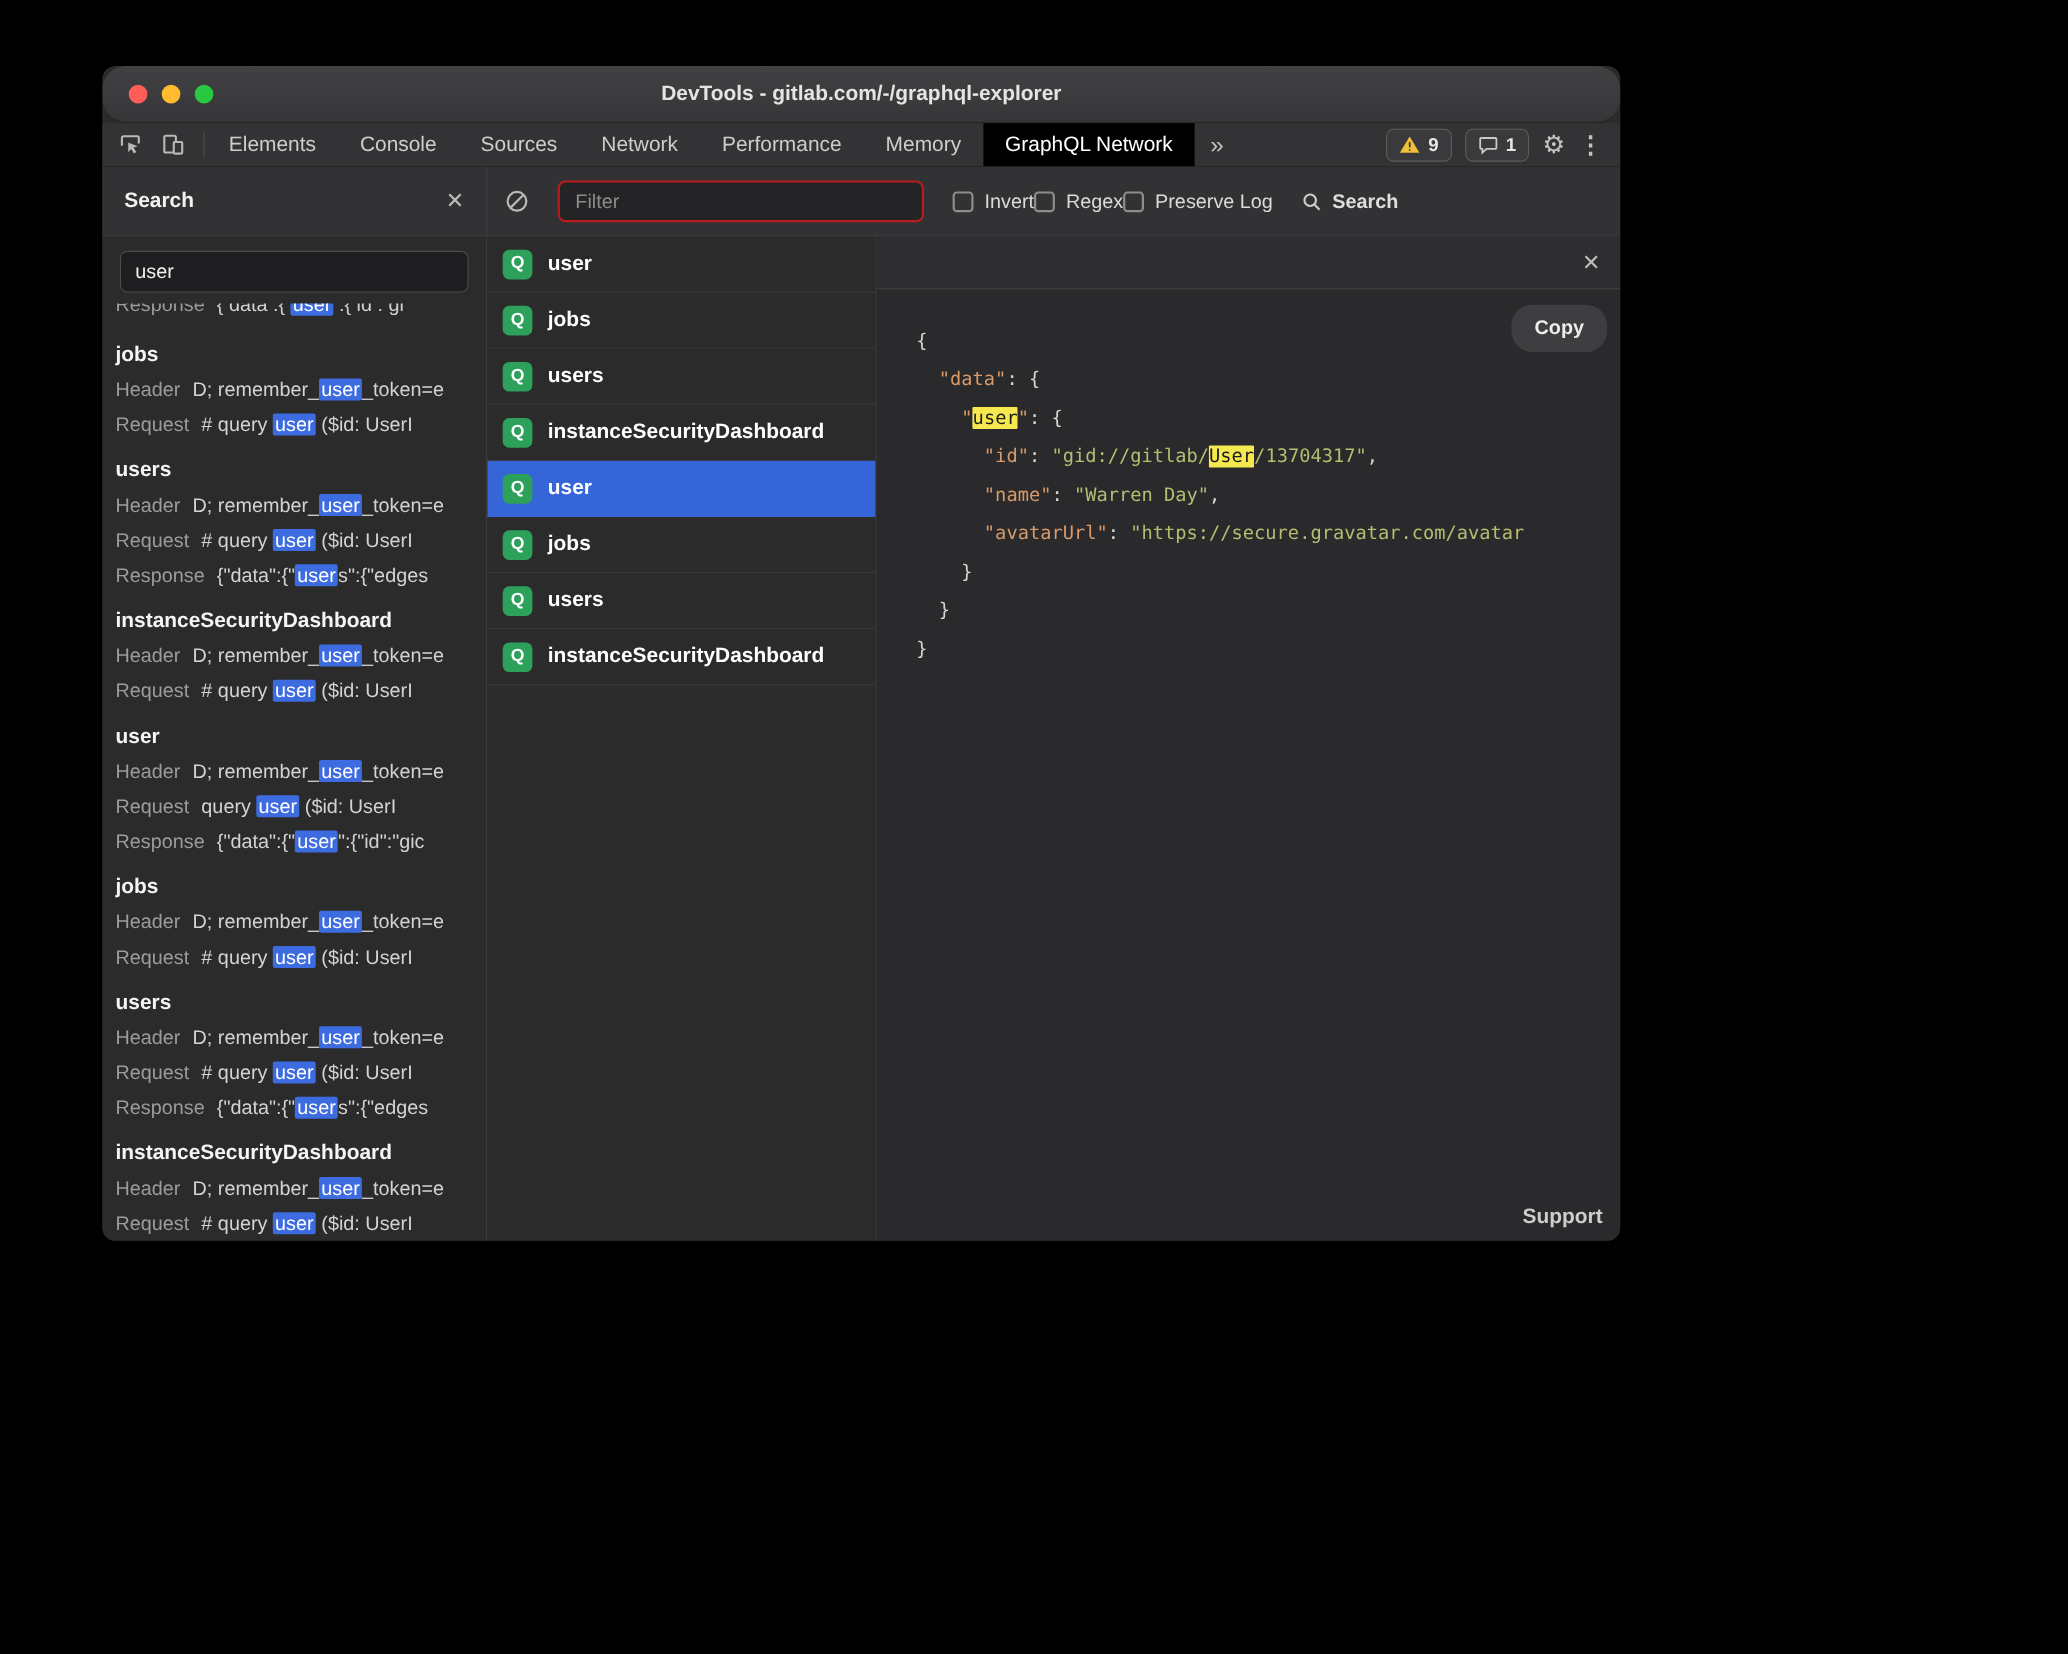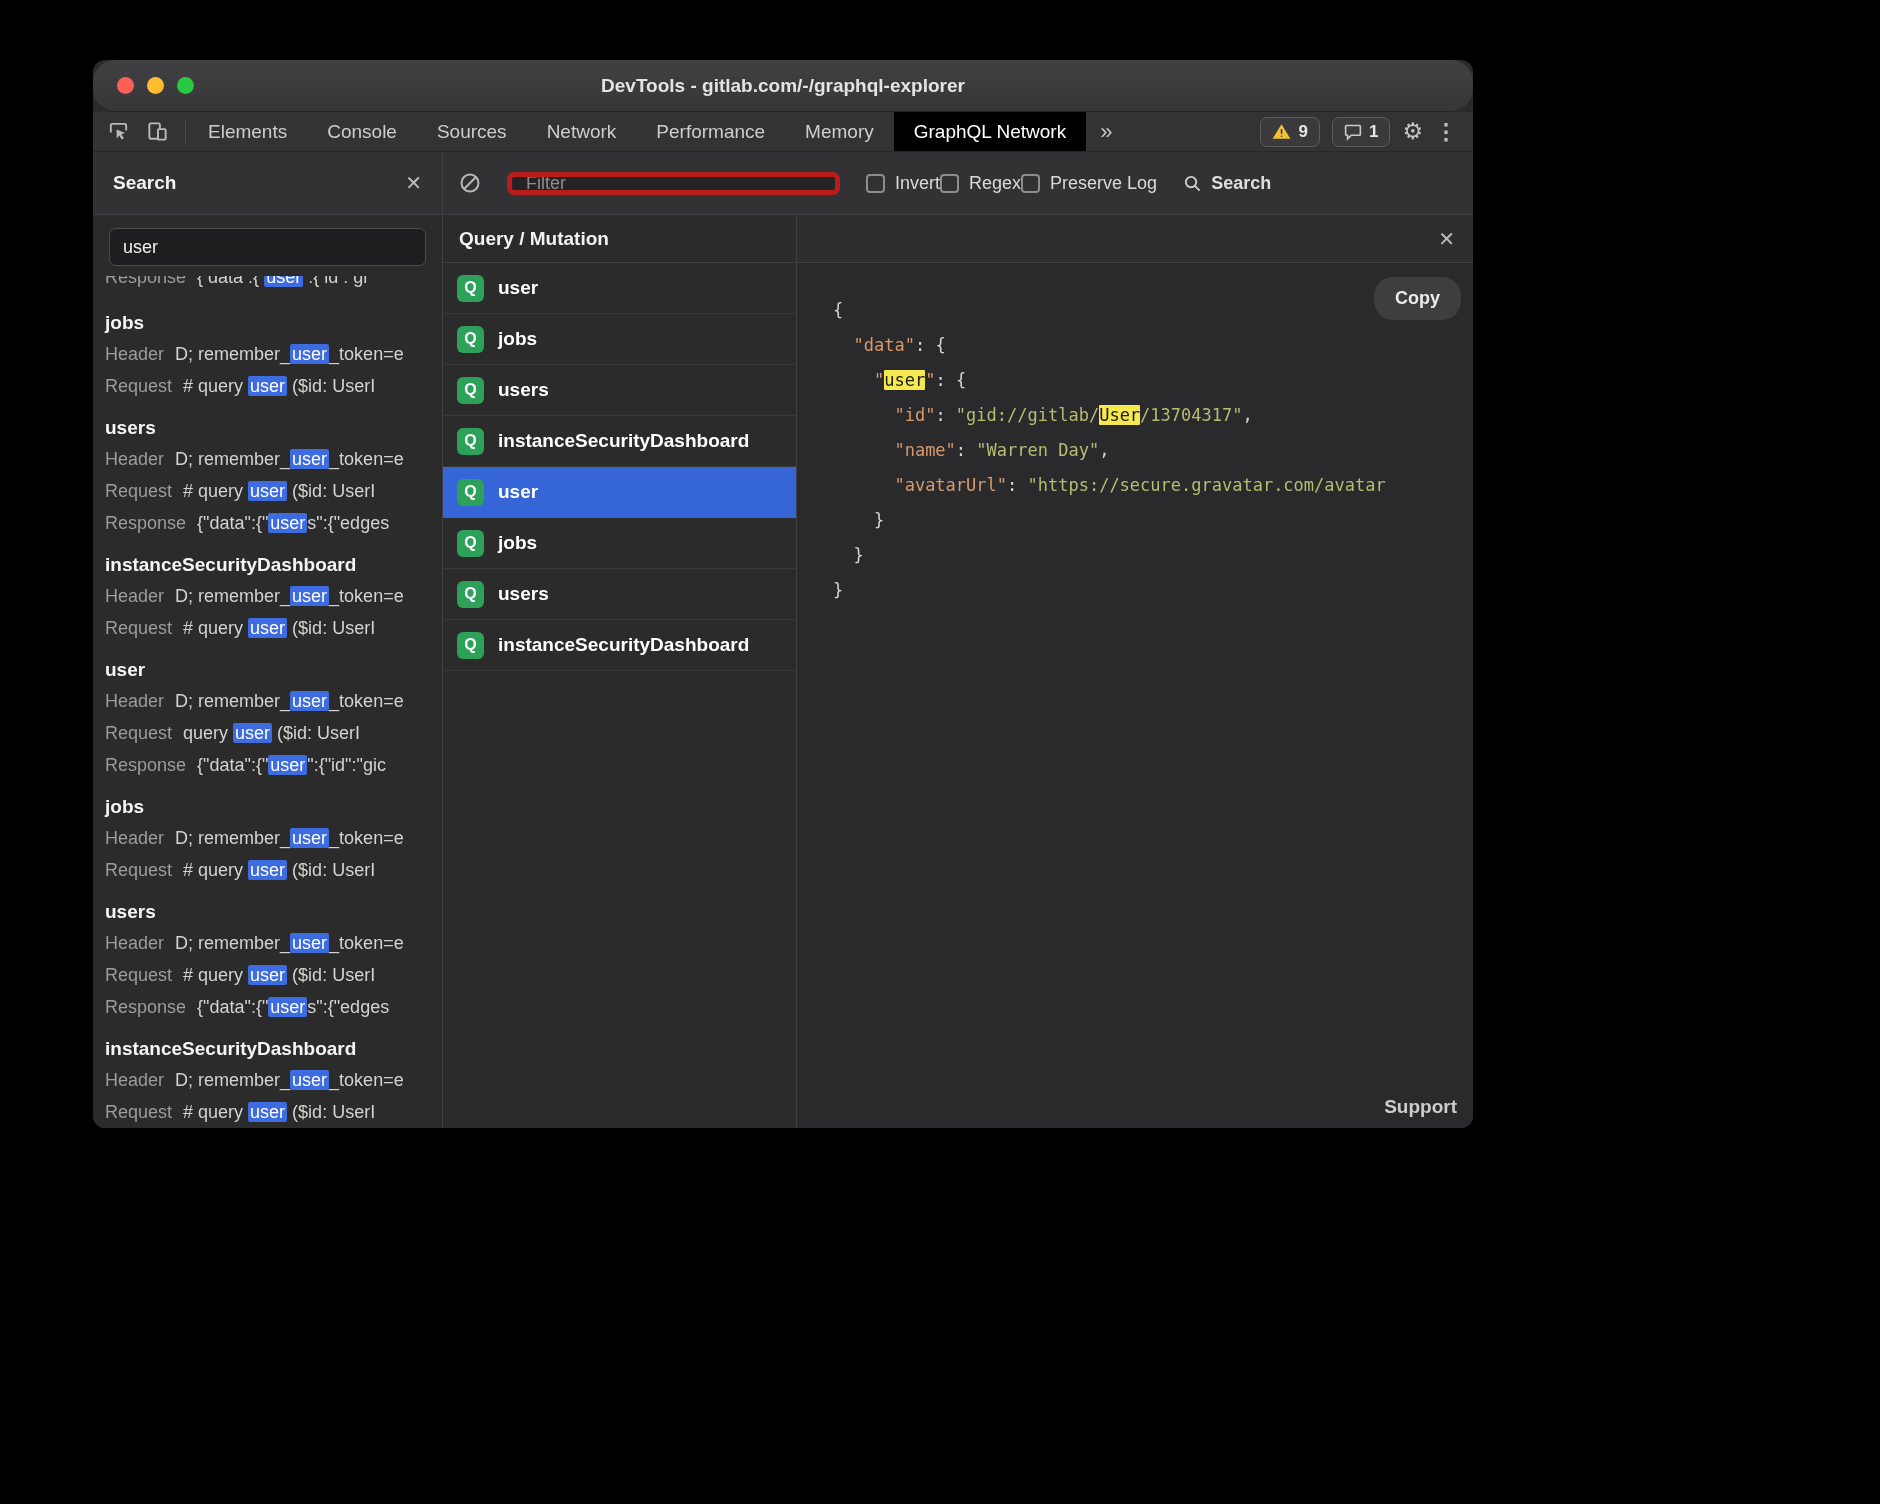--- a/index.html
+++ b/index.html
@@ -33,21 +33,21 @@
   .gear-glyph { font-size:23px; line-height:1; }
   .dots-glyph { font-size:22px; font-weight:bold; line-height:1; }
 
   
   .band { flex:0 0 63px; display:flex; background:#323235; border-bottom:1px solid #404043; }
   .band-left { flex:0 0 350px; display:flex; align-items:center; justify-content:space-between;
     padding:0 20px; border-right:1px solid #404043; }
   .band-left .t { color:#f2f2f2; font-weight:bold; font-size:19px; }
   .close-x { color:#bdbdbd; font-size:20px; line-height:1; cursor:default; }
   .band-toolbar { flex:1; display:flex; align-items:center; gap:26px; padding:0 16px; min-width:0; }
-  .filter-input { width:333px; height:23px; background:#242427; border:5px solid #b91c1c; border-radius:7px;
+  .filter-input { width:333px; height:38px; background:#242427; border:2px solid #b91c1c; border-radius:7px;
     color:#5eead4; font-size:18px; padding:0 14px; outline:none; }
   .filter-input::placeholder { color:#8d8d8d; }
   .chk { display:flex; align-items:center; gap:10px; color:#dadada; font-size:18px; cursor:default; }
   .chk .box { width:19px; height:19px; border:2px solid #8d8d8d; border-radius:4px; background:transparent; flex:0 0 auto; }
   .search-tool { display:flex; align-items:center; gap:9px; color:#dedede; font-size:18px; font-weight:bold; }
 
   
   .content { flex:1; display:flex; min-height:0; }
 
   
@@ -228,21 +228,20 @@
           <div class="res-line"><span class="lbl">Header</span><span>D; remember_</span><span class="hl">user</span><span>_token=e</span></div>
           <div class="res-line"><span class="lbl">Request</span><span># query </span><span class="hl">user</span><span> ($id: UserI</span></div>
           <div class="res-line"><span class="lbl">Response</span><span>{"data":{"</span><span class="hl">user</span><span>s":{"edges</span></div>
           <div class="res-title">instanceSecurityDashboard</div>
           <div class="res-line"><span class="lbl">Header</span><span>D; remember_</span><span class="hl">user</span><span>_token=e</span></div>
           <div class="res-line"><span class="lbl">Request</span><span># query </span><span class="hl">user</span><span> ($id: UserI</span></div>
         </div>
     </div>
 
     <div class="mid-panel">
-      <div class="mid-head">Query / Mutation</div>
       <div class="q-list" id="query-list">
           <div class="q-row">
             <span class="q-badge">Q</span>
             <span>user</span>
           </div>
           <div class="q-row">
             <span class="q-badge">Q</span>
             <span>jobs</span>
           </div>
           <div class="q-row">

